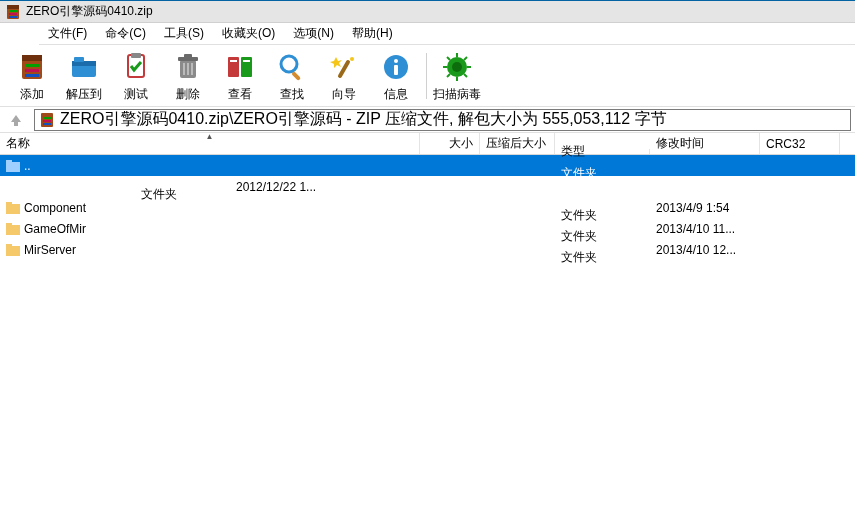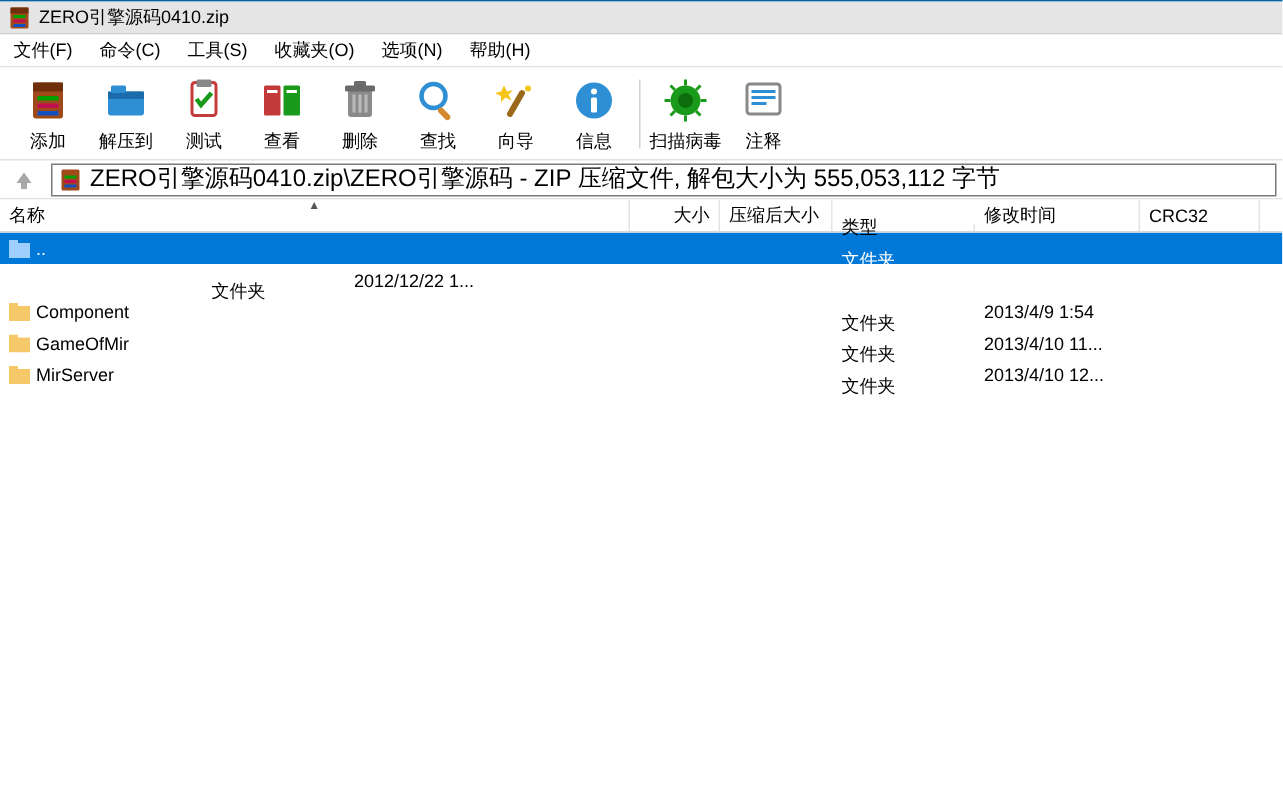--- a/index.html
+++ b/index.html
@@ -1,20 +1,20 @@
 <!DOCTYPE html>
 <html><head>
 <meta charset="utf-8">
 <style>
   * { box-sizing: border-box; margin: 0; padding: 0; }
   body { font-family: "Microsoft YaHei", "Segoe UI", sans-serif; font-size: 12px; background: #fff; width:855px; height:529px; overflow:hidden; display:flex; flex-direction:column; border-top:1px solid #0363a3;}
   .titlebar { display:flex; align-items:center; height:22px; padding:2px 5px; background:#e5e5e5; border-bottom:1px solid #d0d0d0;}
   .titlebar .icon { width:16px; height:16px; margin-right:5px; }
   .titlebar .title { font-size:12px; }
-  .menubar { display:flex; align-items:center; height:22px; padding:2px 0; background:#fff; border-bottom:1px solid #e0e0e0;}
+  .menubar { display:flex; align-items:center; height:22px; padding:2px 0; background:#fff; border-bottom:1px solid #e0e0e0;margin-left:39px;}
   .menubar .mitem { padding:2px 9px; font-size:12px; cursor:default;}
   .toolbar { display:flex; align-items:flex-start; height:62px; padding:4px 6px 0 6px; background:#fff; border-bottom:1px solid #e0e0e0; gap:0;}
   .tbtn { display:flex; flex-direction:column; align-items:center; width:52px; padding:2px 0; cursor:default;}
   .tbtn .ticon { width:32px; height:32px; display:flex; align-items:center; justify-content:center;}
   .tbtn .tlabel { font-size:12px; margin-top:3px;}
   .tsep { width:1px; height:46px; background:#d0d0d0; margin:4px 4px 0 4px;}
   .pathrow { display:flex; align-items:center; height:26px; padding:2px 4px; border-bottom:1px solid #e0e0e0; gap:6px;}
   .up-btn { width:24px; height:20px; display:flex; align-items:center; justify-content:center; color:#888;}
   .pathfield { flex:1; display:flex; align-items:center; height:22px; border:1px solid #7a7a7a; padding:1px 4px; gap:5px; background:#fff;}
   .pathfield .picon{width:16px;height:16px;}
@@ -90,40 +90,40 @@
         <rect x="8" y="4" width="16" height="22" rx="2" fill="#fff" stroke="#c43a3a" stroke-width="2"></rect>
         <rect x="11" y="2" width="10" height="5" rx="1" fill="#888"></rect>
         <path d="M11 15 l3 4 l7 -8" stroke="#1a9a1a" stroke-width="3" fill="none"></path>
       </svg>
     </span>
     <span class="tlabel">测试</span>
   </div>
   <div class="tbtn">
     <span class="ticon">
       <svg width="32" height="32" viewBox="0 0 32 32">
-        <rect x="4" y="6" width="11" height="20" rx="1" fill="#c43a3a"></rect>
-        <rect x="17" y="6" width="11" height="20" rx="1" fill="#1a9a1a"></rect>
-        <rect x="6" y="9" width="7" height="2" fill="#fff"></rect>
-        <rect x="19" y="9" width="7" height="2" fill="#fff"></rect>
-      </svg>
-    </span>
-    <span class="tlabel">查看</span>
-  </div>
-  <div class="tbtn">
-    <span class="ticon">
-      <svg width="32" height="32" viewBox="0 0 32 32">
         <rect x="8" y="9" width="16" height="18" rx="2" fill="#8a8a8a"></rect>
         <rect x="6" y="6" width="20" height="4" rx="1" fill="#6a6a6a"></rect>
         <rect x="12" y="3" width="8" height="4" rx="1" fill="#6a6a6a"></rect>
         <rect x="11" y="12" width="2" height="12" fill="#bbb"></rect>
         <rect x="15" y="12" width="2" height="12" fill="#bbb"></rect>
         <rect x="19" y="12" width="2" height="12" fill="#bbb"></rect>
       </svg>
     </span>
     <span class="tlabel">删除</span>
+  </div>
+  <div class="tbtn">
+    <span class="ticon">
+      <svg width="32" height="32" viewBox="0 0 32 32">
+        <rect x="4" y="6" width="11" height="20" rx="1" fill="#c43a3a"></rect>
+        <rect x="17" y="6" width="11" height="20" rx="1" fill="#1a9a1a"></rect>
+        <rect x="6" y="9" width="7" height="2" fill="#fff"></rect>
+        <rect x="19" y="9" width="7" height="2" fill="#fff"></rect>
+      </svg>
+    </span>
+    <span class="tlabel">查看</span>
   </div>
   <div class="tbtn">
     <span class="ticon">
       <svg width="32" height="32" viewBox="0 0 32 32">
         <circle cx="13" cy="13" r="8" fill="none" stroke="#2f8fd4" stroke-width="3"></circle>
         <rect x="18" y="20" width="10" height="4" rx="2" transform="rotate(45 18 20)" fill="#d48a2f"></rect>
       </svg>
     </span>
     <span class="tlabel">查找</span>
   </div>
@@ -160,31 +160,20 @@
             <line x1="26" y1="16" x2="30" y2="16"></line>
           <line x1="6" y1="6" x2="9" y2="9"></line>
             <line x1="23" y1="23" x2="26" y2="26"></line>
           <line x1="6" y1="26" x2="9" y2="23"></line>
             <line x1="23" y1="9" x2="26" y2="6"></line>
         </g>
       </svg>
     </span>
     <span class="tlabel">扫描病毒</span>
   </div>
-  <div class="tbtn">
-    <span class="ticon">
-      <svg width="32" height="32" viewBox="0 0 32 32">
-        <rect x="5" y="5" width="22" height="20" rx="2" fill="#fff" stroke="#888" stroke-width="2"></rect>
-        <rect x="8" y="9" width="16" height="2" fill="#2f8fd4"></rect>
-        <rect x="8" y="13" width="16" height="2" fill="#2f8fd4"></rect>
-        <rect x="8" y="17" width="10" height="2" fill="#2f8fd4"></rect>
-      </svg>
-    </span>
-    <span class="tlabel">注释</span>
-  </div>
 </div>
 
 <div class="pathrow">
   <div class="up-btn">
     <svg width="14" height="14" viewBox="0 0 14 14">
         <path d="M7 2 L12 9 H9 V13 H5 V9 H2 Z" fill="#a8a8a8"></path>
       </svg>
   </div>
   <div class="pathfield">
     <span class="picon">

